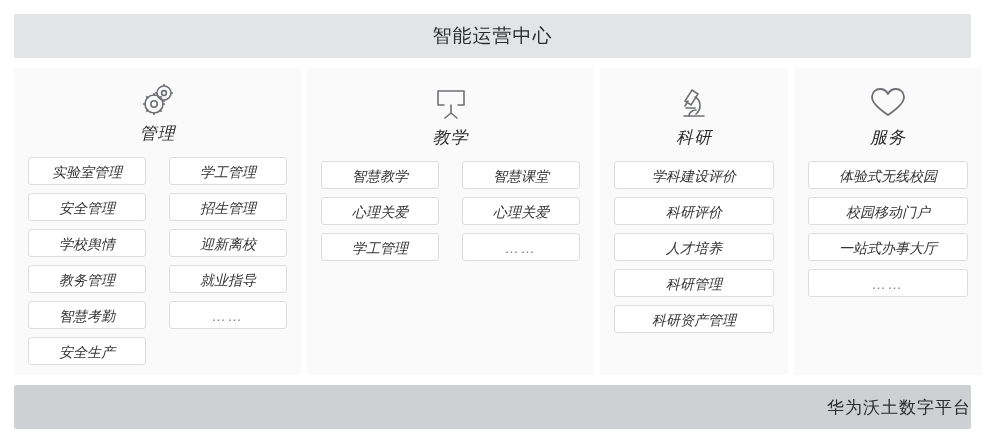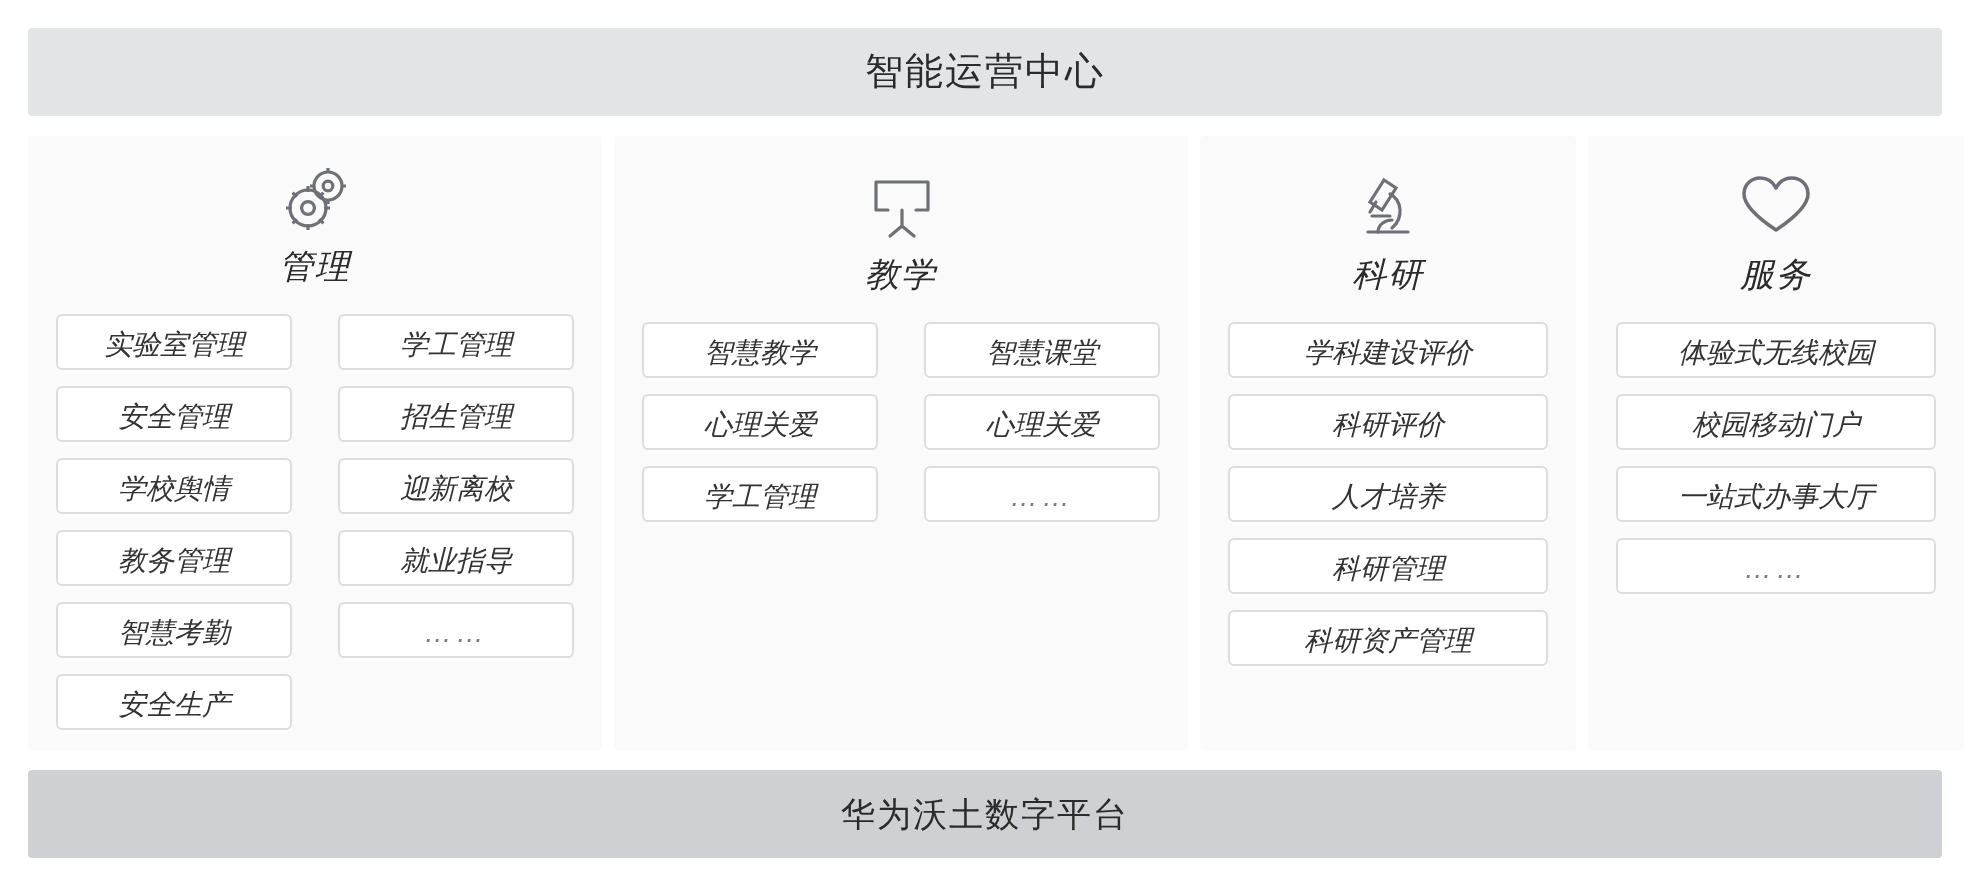--- a/index.html
+++ b/index.html
@@ -34,21 +34,21 @@
     color: #2b2b2b;
     letter-spacing: 1px;
     flex: 0 0 auto;
   }
   .footer-bar {
     height: 44px;
     background: #cfd0d3;
     border-radius: 2px;
     display: flex;
     align-items: center;
-    justify-content: center;
+    justify-content: flex-end;
     font-size: 17px;
     color: #2b2b2b;
     letter-spacing: 1px;
     flex: 0 0 auto;
   }
   .columns {
     flex: 1 1 auto;
     display: flex;
     gap: 6px;
     margin: 10px 0 10px 0;

